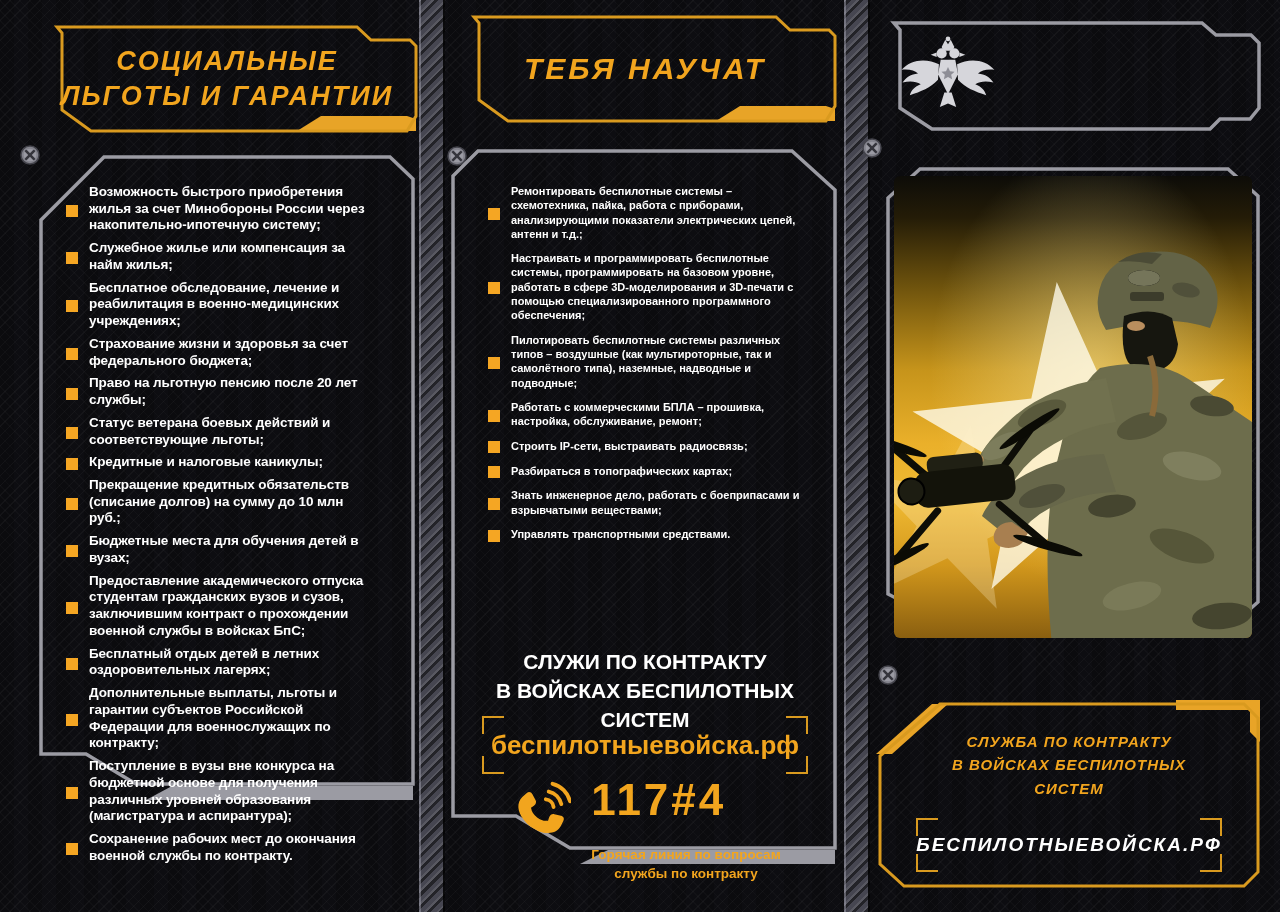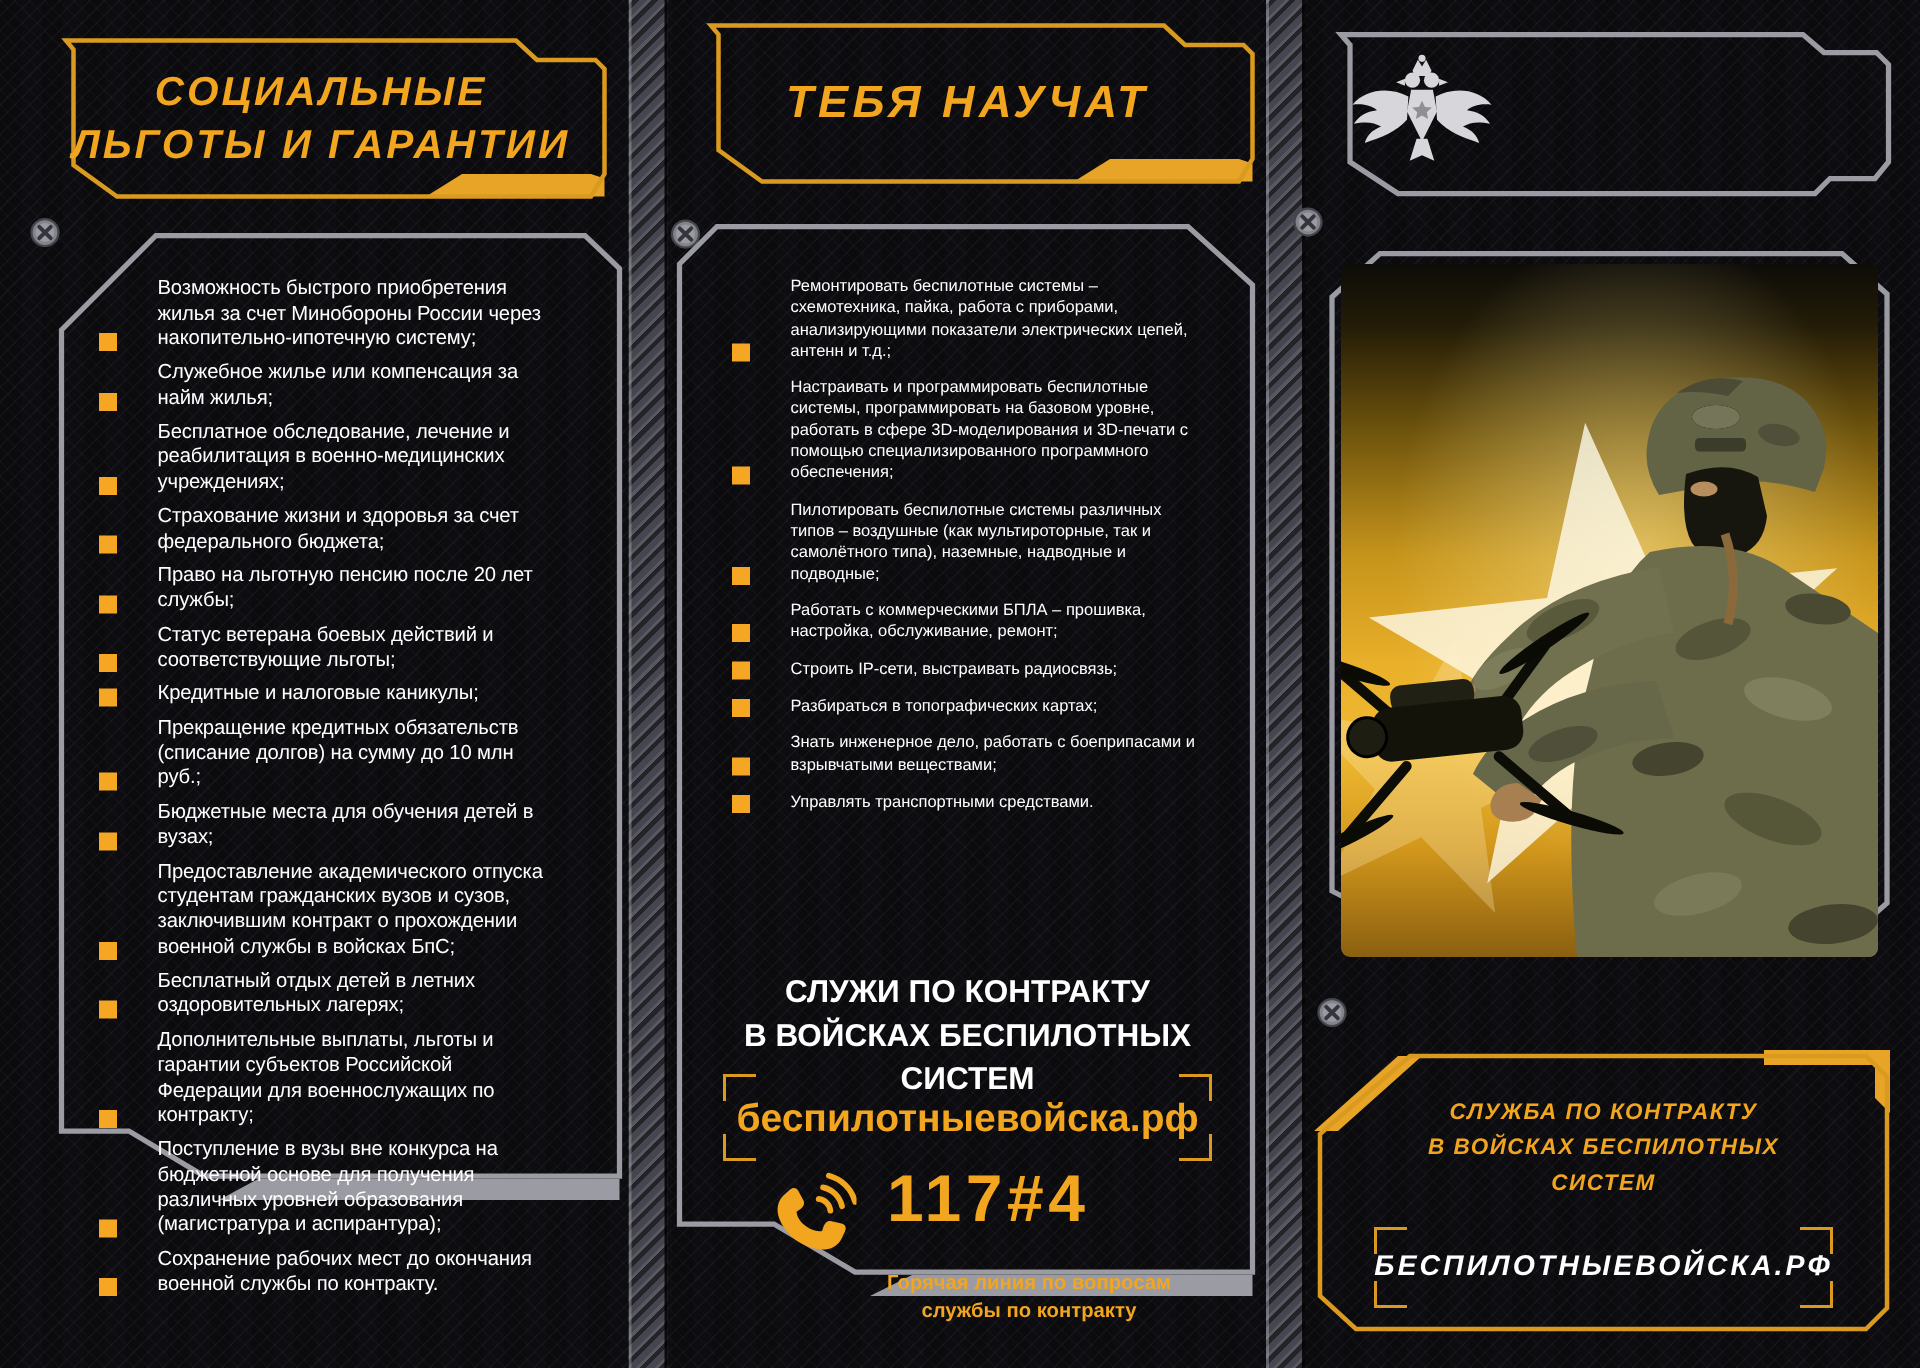--- a/index.html
+++ b/index.html
@@ -16,21 +16,21 @@
   .screw{position:absolute;width:20px;height:20px;}
   svg.frame{position:absolute;inset:0;width:100%;height:100%;}
   .box{position:absolute;}
   .hdr-title{position:absolute;inset:0;display:flex;flex-direction:column;align-items:center;justify-content:center;
     color:#F2A51E;font-weight:bold;font-style:italic;text-transform:uppercase;
     letter-spacing:2px;text-align:center;}
   .hdr-title .l1{font-size:27px;line-height:1.3;}
   .hdr-title .l2{font-size:27px;line-height:1.3;}
   .hdr-title.single{font-size:30px;letter-spacing:3px;}
   ul.blist{list-style:none;margin:0;padding:0;position:absolute;}
-  ul.blist li{display:flex;align-items:flex-end;color:#fff;font-weight:normal;gap:16px;}
+  ul.blist li{display:flex;align-items:center;color:#fff;font-weight:bold;}
   ul.blist .bl{flex:0 0 12px;width:12px;height:12px;background:#F5A623;margin-right:11px;margin-top:3px;}
   .left-list{left:66px;top:184px;width:300px;}
   .left-list li{font-size:13.5px;line-height:1.24;margin-bottom:6px;letter-spacing:-0.1px;}
   .mid-list{left:488px;top:184px;width:312px;}
   .mid-list li{font-size:11px;line-height:1.3;margin-bottom:10px;}
   .slogan{position:absolute;left:452px;top:648px;width:386px;text-align:center;color:#fff;
     font-weight:bold;font-size:21px;line-height:1.38;}
   .bracket-box{position:absolute;text-align:right;}
   .bracket-box .ct{position:absolute;width:20px;height:16px;border:2px solid #D99A1F;}
   .bracket-box .tl{left:0;top:0;border-right:none;border-bottom:none;}
@@ -89,21 +89,21 @@
     </svg>
   <svg class="screw" style="left:878px;top:665px;" viewBox="0 0 20 20">
       <circle cx="10" cy="10" r="9" fill="#83838c" stroke="#45454d" stroke-width="1.5"></circle>
       <circle cx="10" cy="10" r="6.3" fill="#9a9aa3"></circle>
       <g stroke="#35353c" stroke-width="2.6" stroke-linecap="round" transform="rotate(45 10 10)">
         <line x1="10" y1="4.6" x2="10" y2="15.4"></line>
         <line x1="4.6" y1="10" x2="15.4" y2="10"></line>
       </g>
     </svg>
 
-  <div class="box" style="left:22px;top:24px;width:384px;height:110px;">
+  <div class="box" style="left:35px;top:24px;width:384px;height:110px;">
     <svg class="frame" viewBox="0 0 384 110">
       <path class="gold-fill" d="M262 107 L286 92 H372 L381 95 V107 Z"></path>
       <path class="gold-stroke" d="M22 3 H322 L336 16 H375 L381 22 V92 L372 107 H56 L27 86 V9 Z"></path>
     </svg>
     <div class="hdr-title">
       <span class="l1">СОЦИАЛЬНЫЕ</span>
       <span class="l2">ЛЬГОТЫ И ГАРАНТИИ</span>
     </div>
   </div>
 

